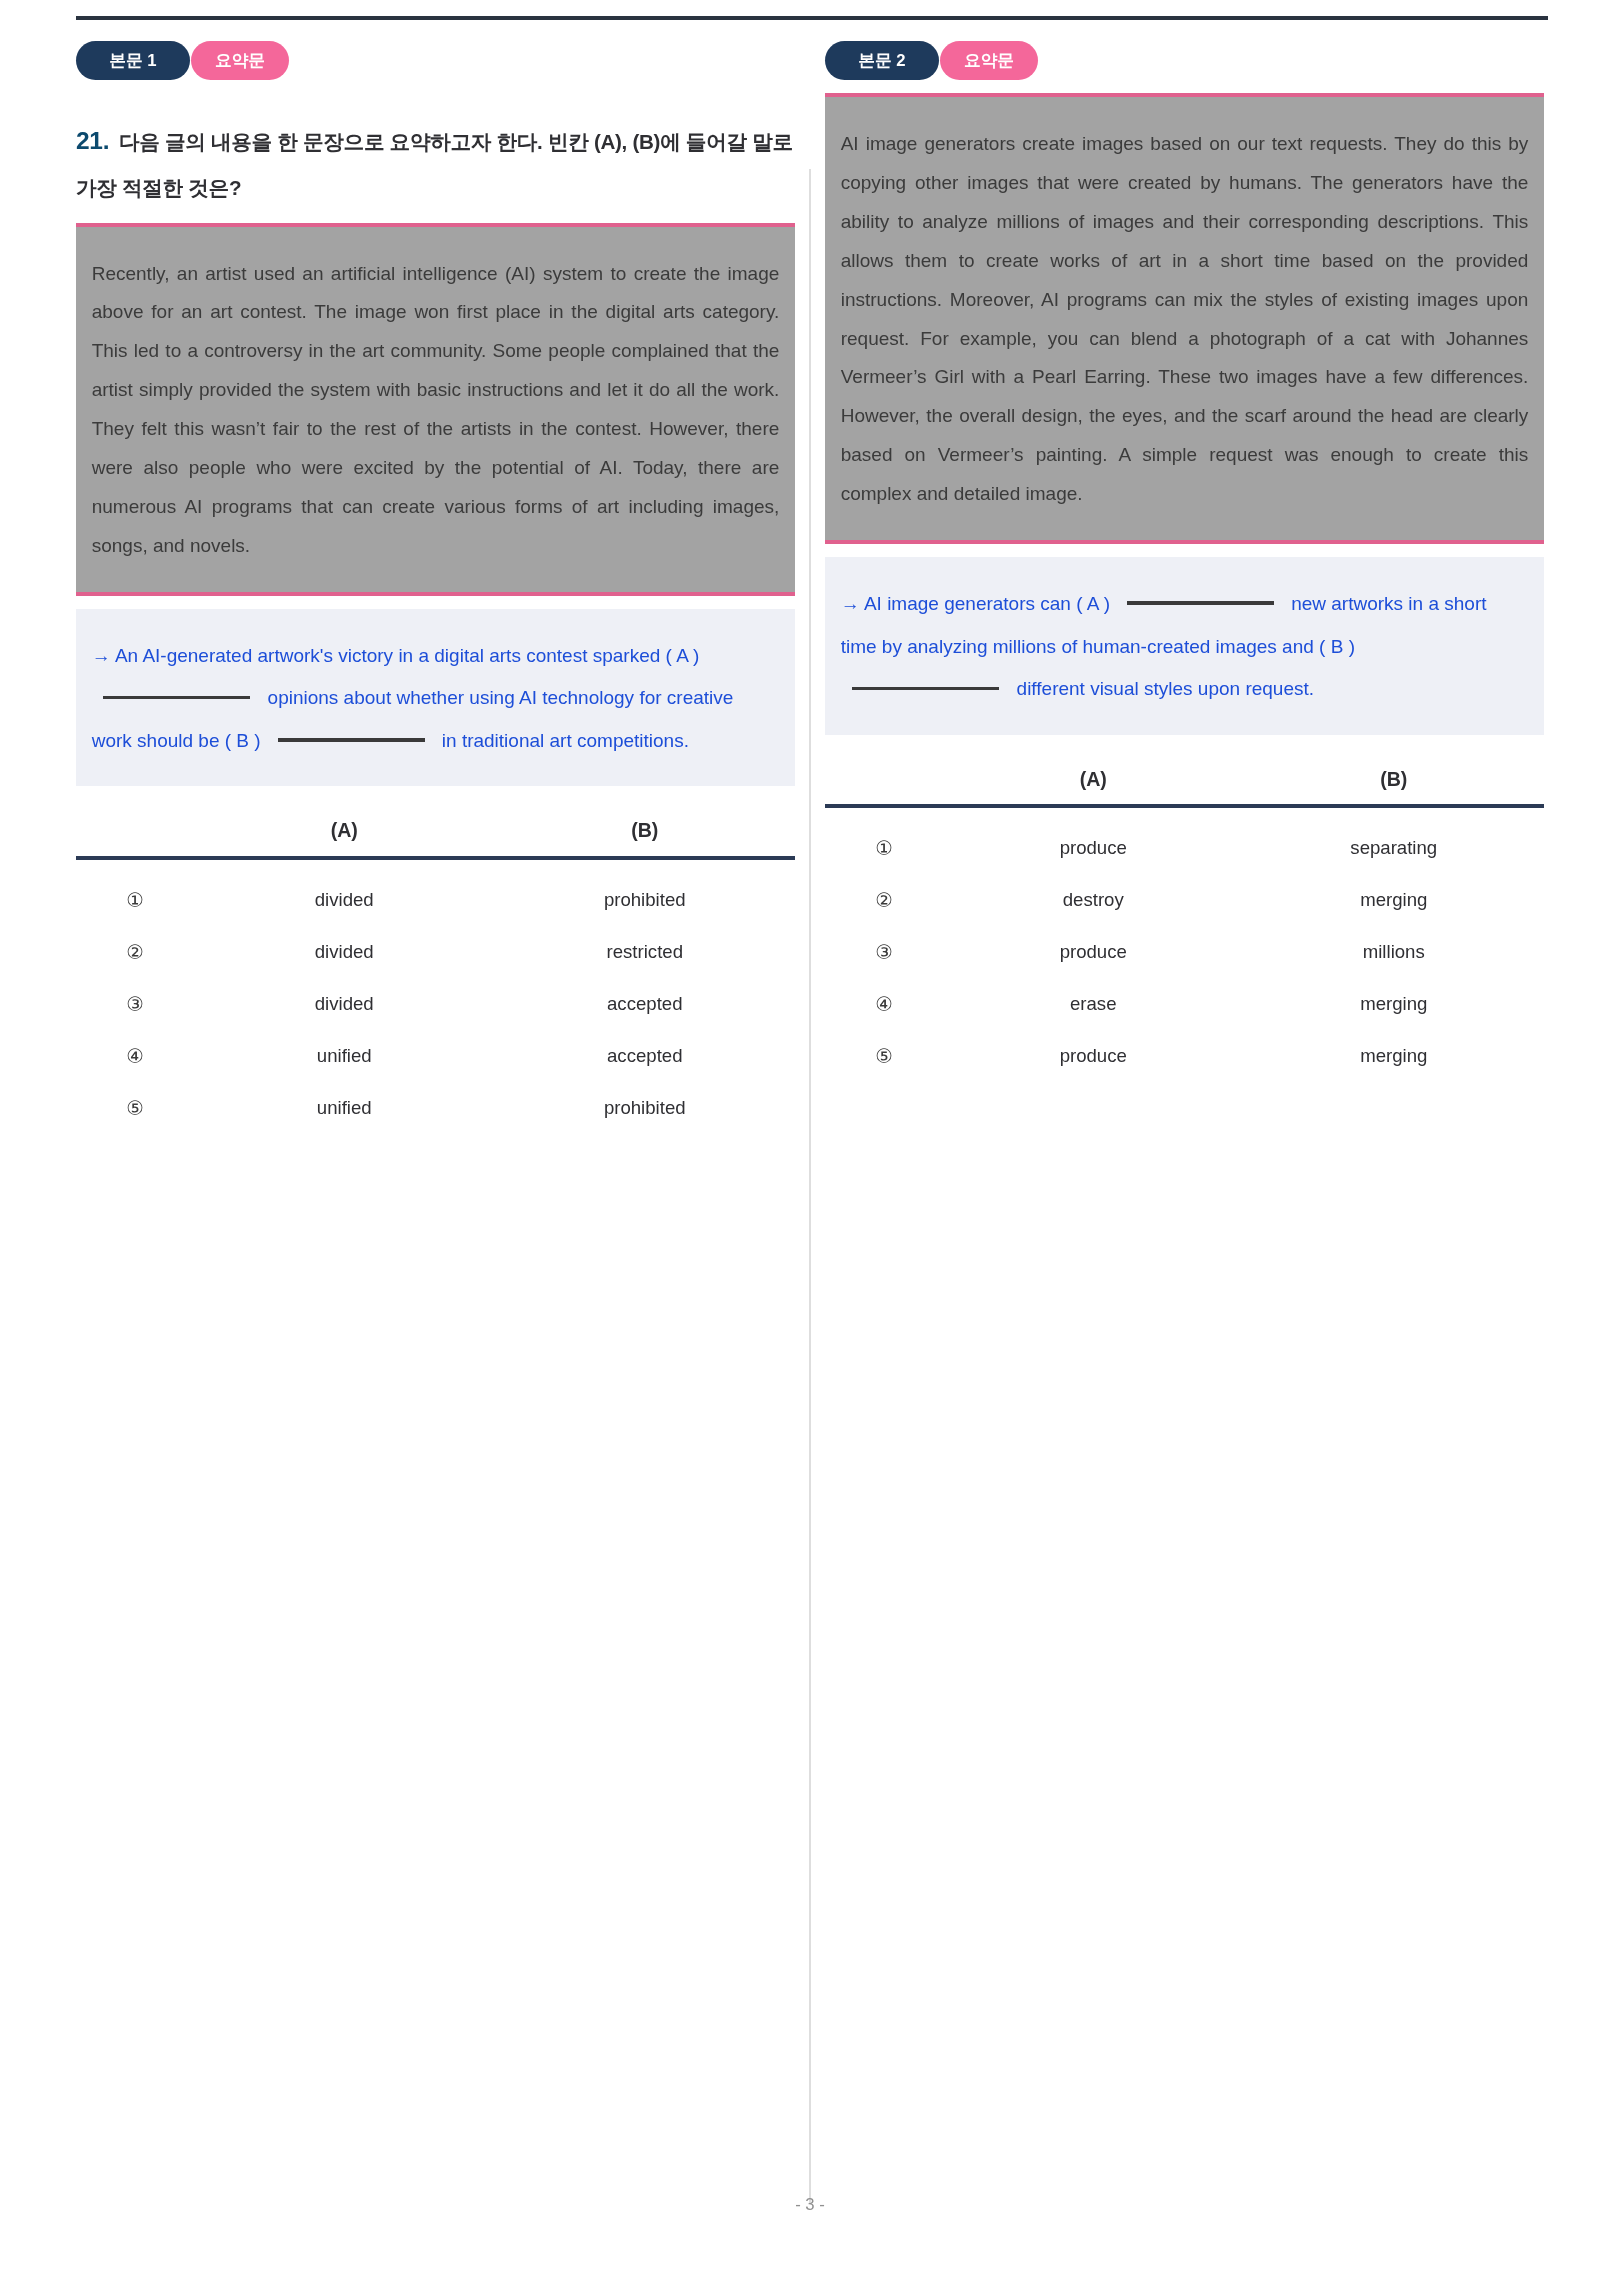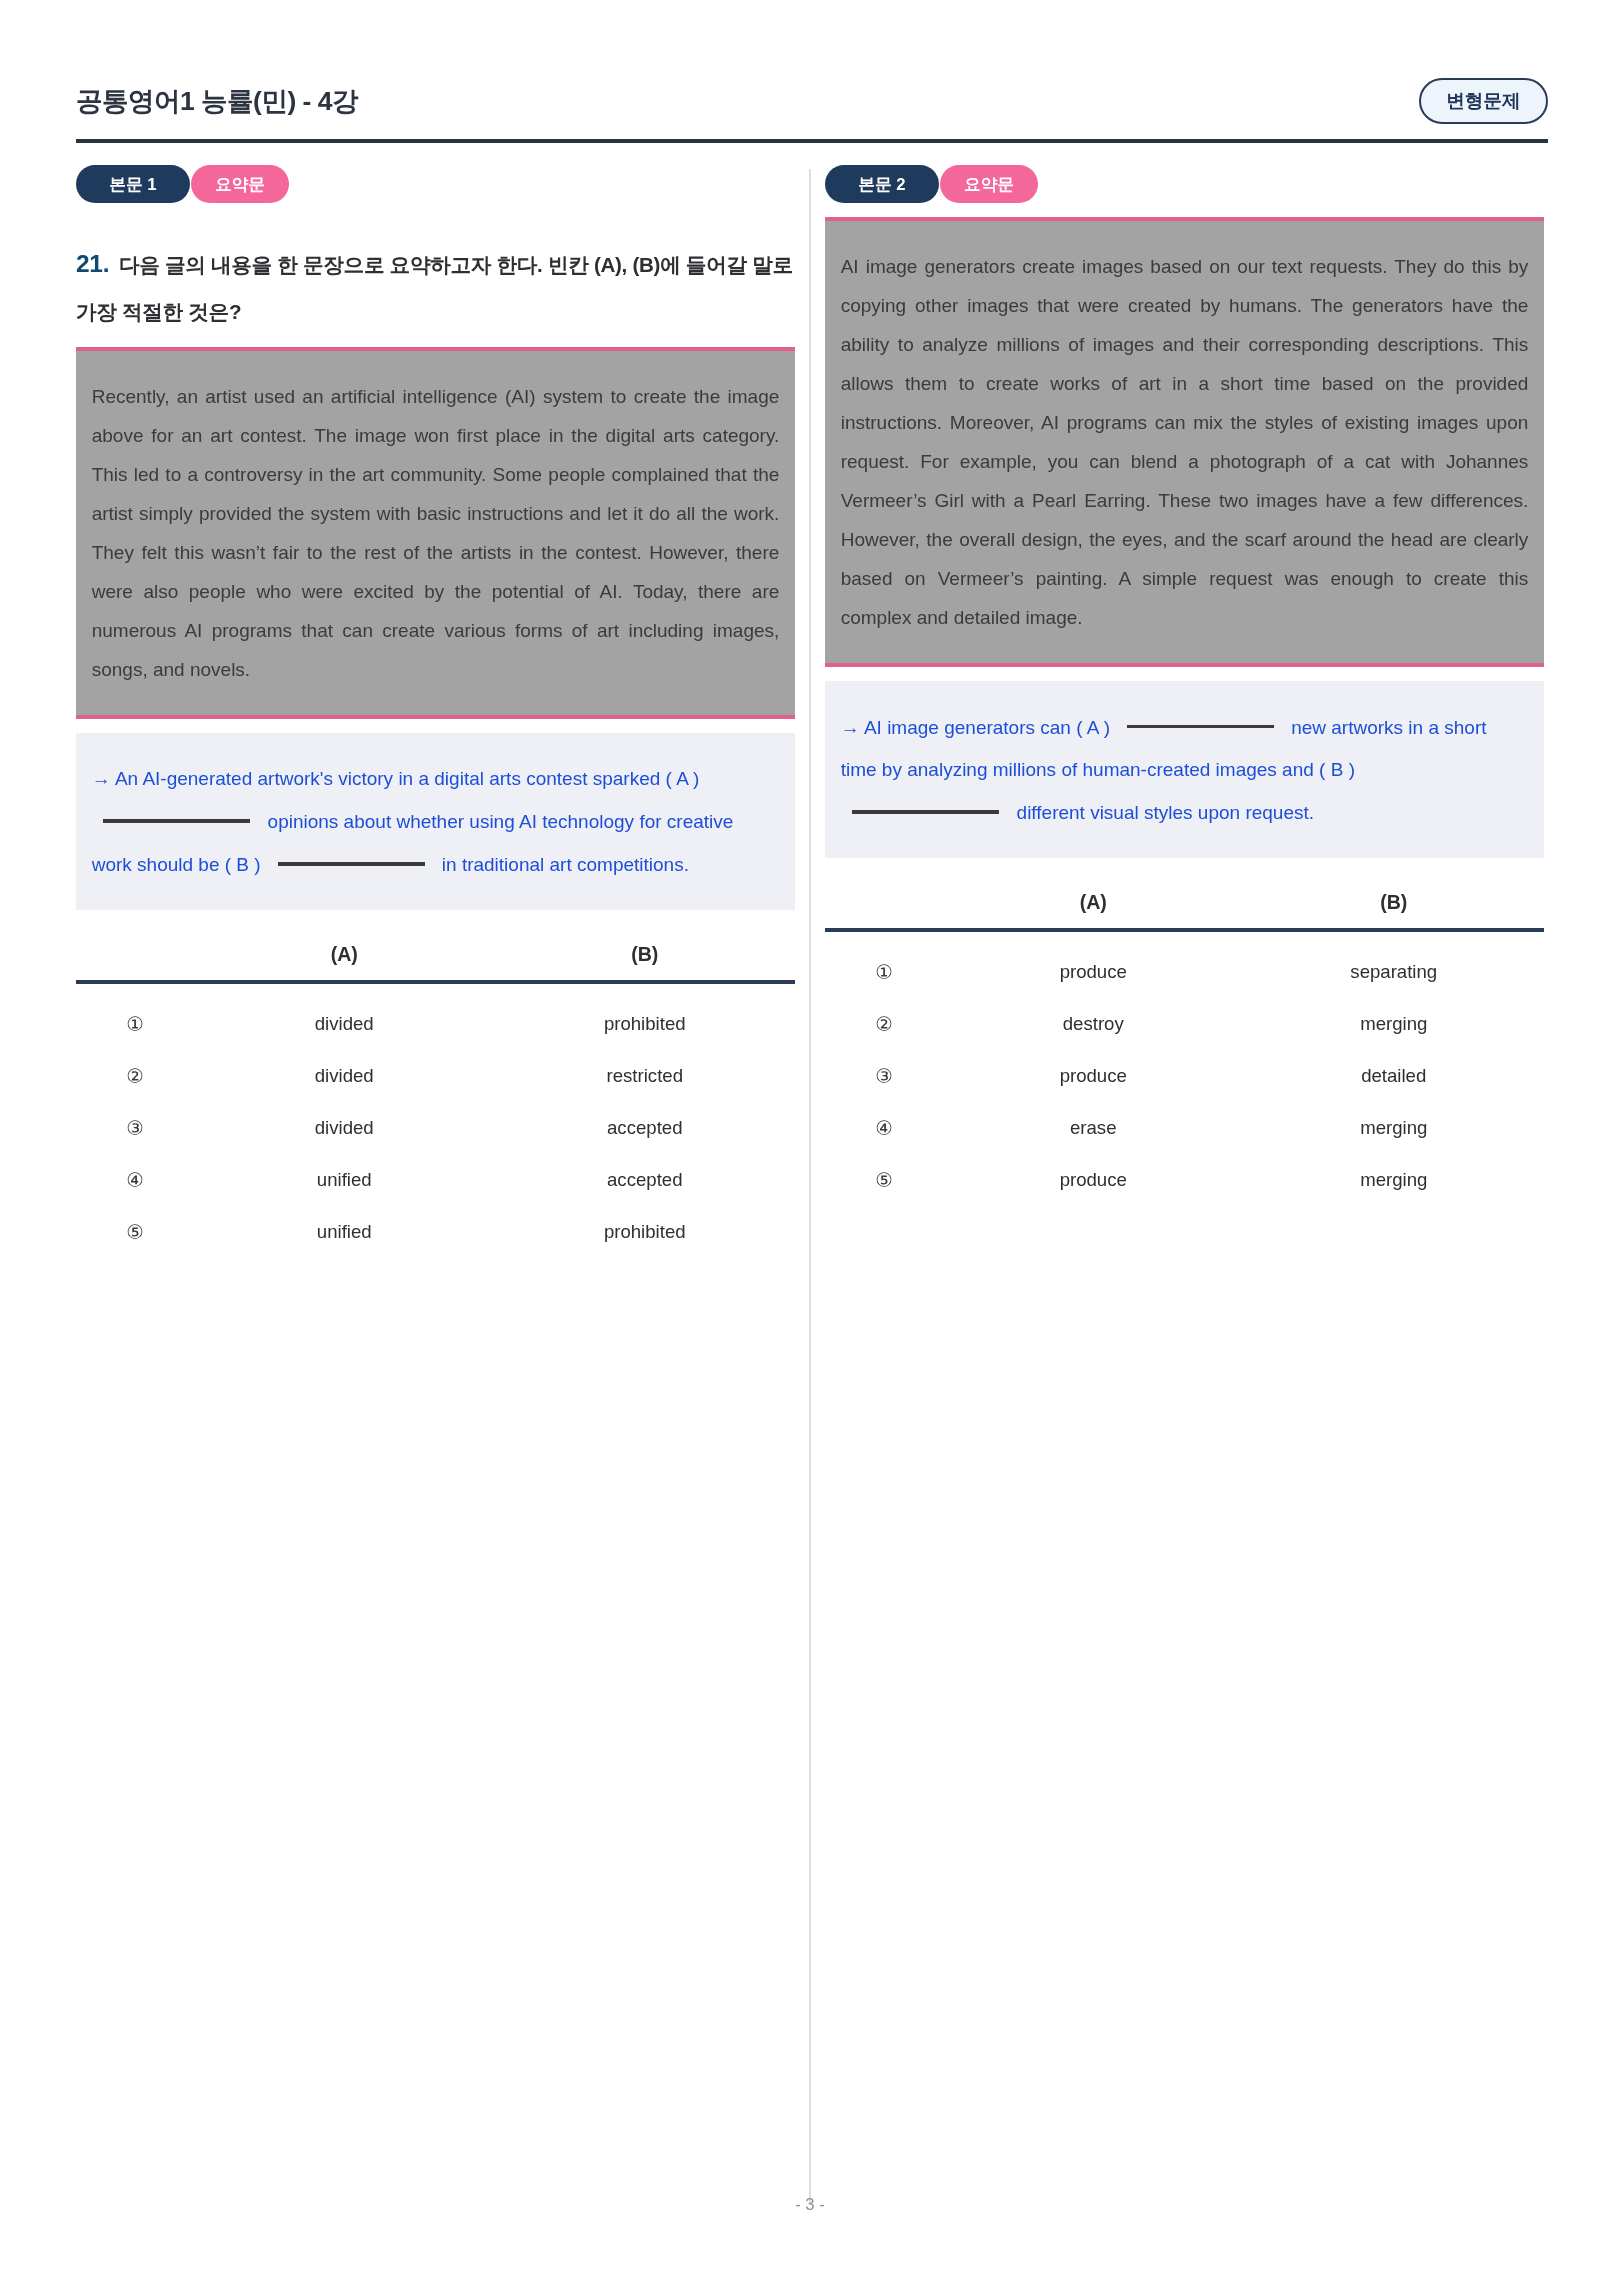--- a/index.html
+++ b/index.html
@@ -147,24 +147,20 @@
     text-align: center;
     font-size: 16.7px;
     color: #909090;
   }
 </style>
 </head>
 <body>
 
 <div class="page">
 
-  <div class="header">
-    <div class="header-title">공통영어1 능률(민) - 4강</div>
-    <div class="header-badge">변형문제</div>
-  </div>
   <div class="header-rule"></div>
 
   <div class="v-divider"></div>
 
   <div class="columns">
 
     <div class="col">
       <div class="tags">
         <span class="tag tag-navy">본문 1</span>
         <span class="tag tag-pink">요약문</span>
@@ -263,21 +259,21 @@
           <span>separating</span>
         </div>
         <div class="answer-row">
           <span class="circ">②</span>
           <span>destroy</span>
           <span>merging</span>
         </div>
         <div class="answer-row">
           <span class="circ">③</span>
           <span>produce</span>
-          <span>detailed</span>
+          <span>millions</span>
         </div>
         <div class="answer-row">
           <span class="circ">④</span>
           <span>erase</span>
           <span>merging</span>
         </div>
         <div class="answer-row">
           <span class="circ">⑤</span>
           <span>produce</span>
           <span>merging</span>

